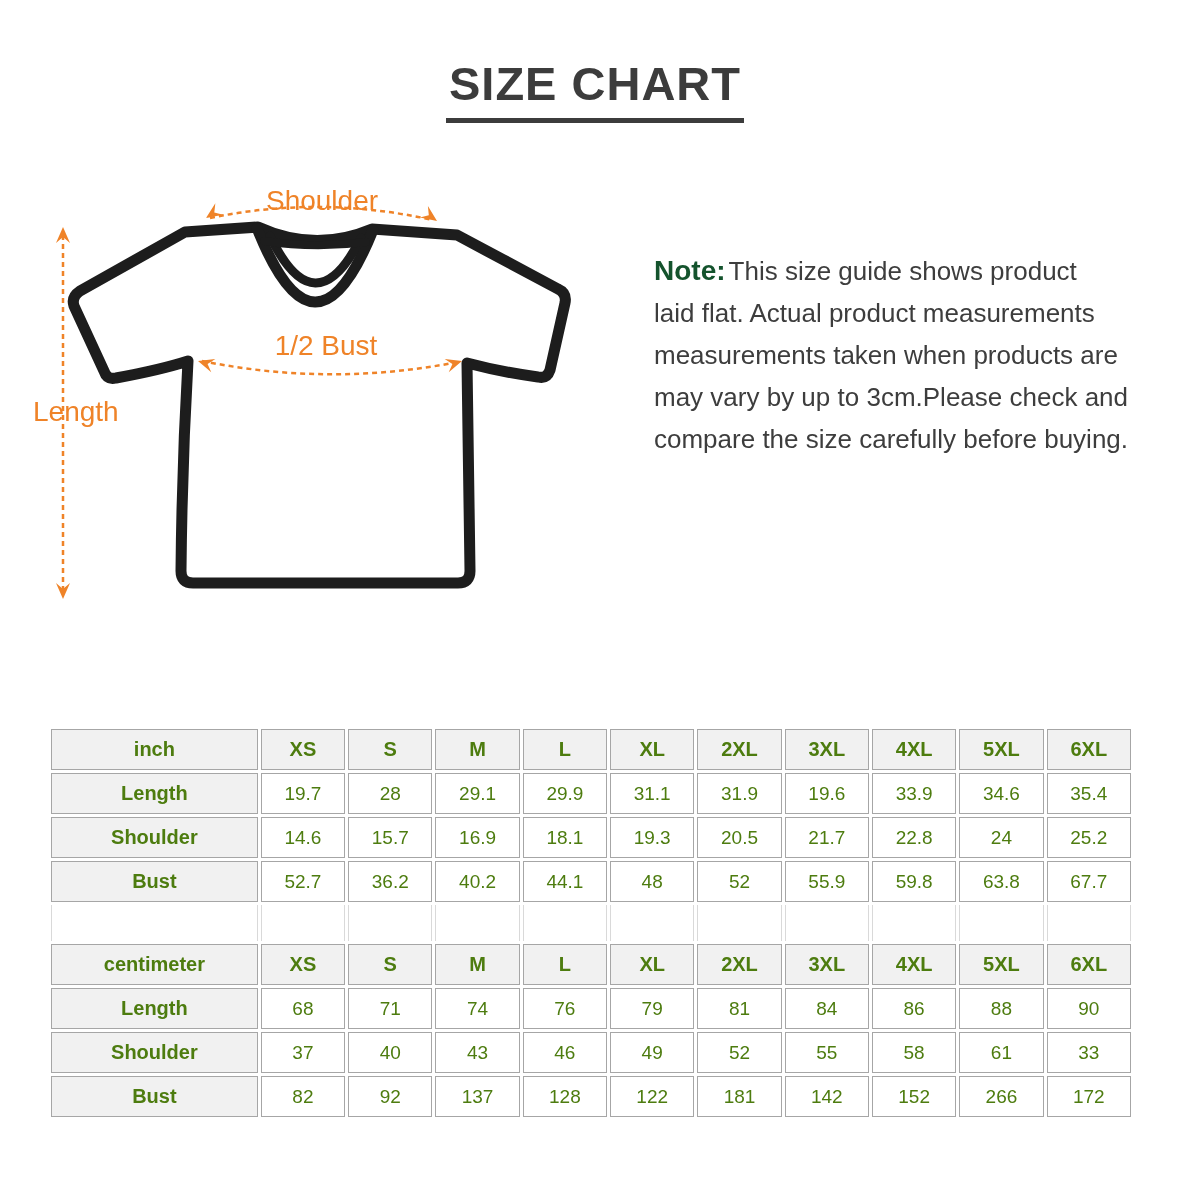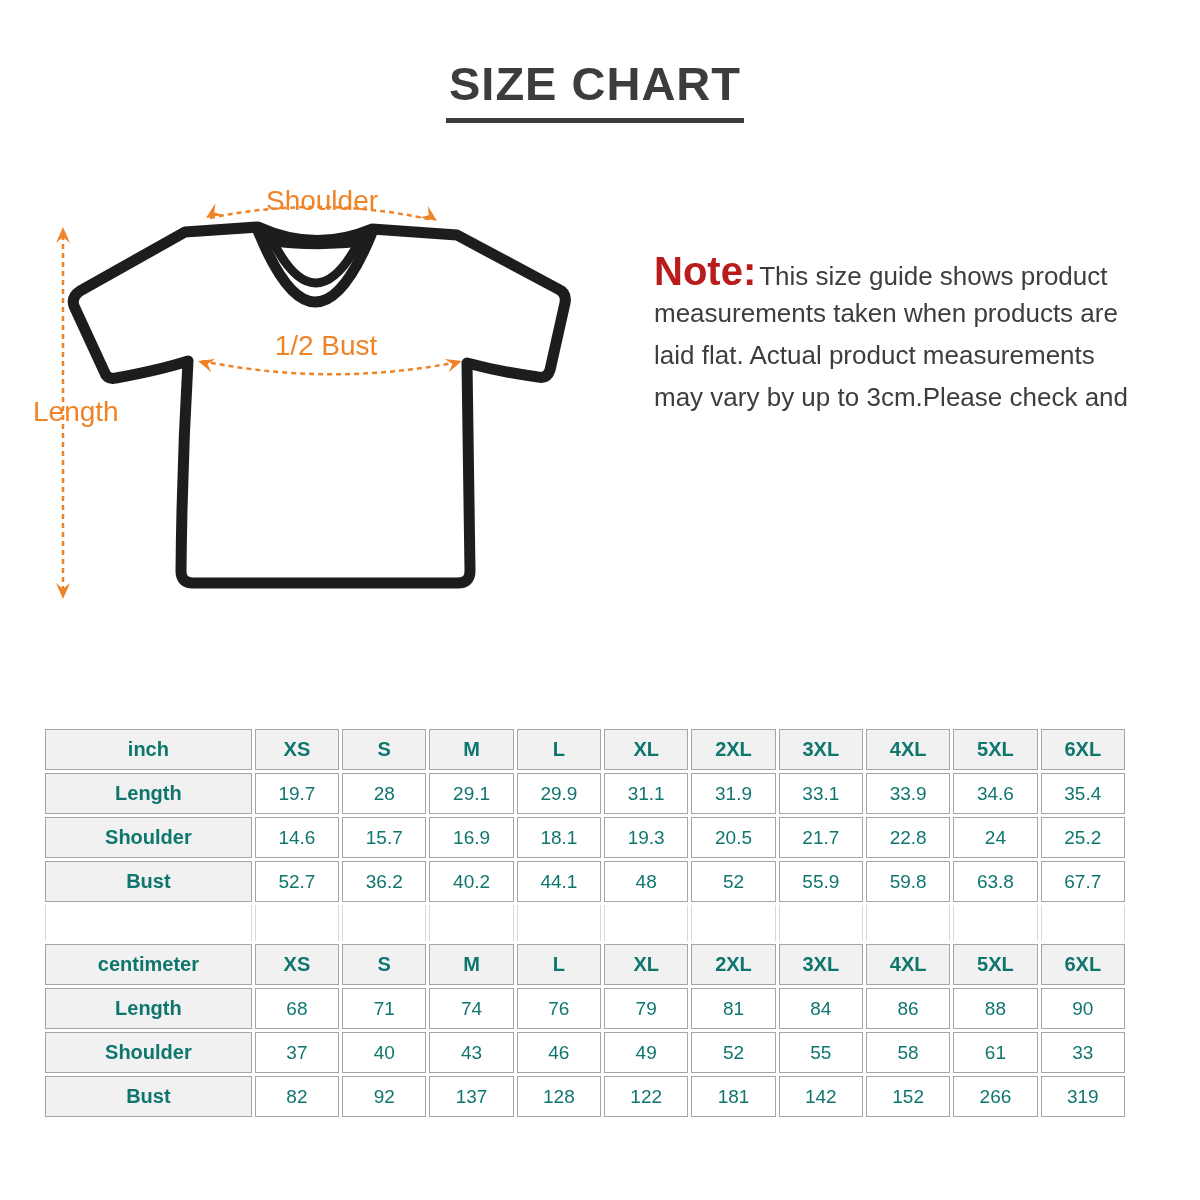--- a/index.html
+++ b/index.html
@@ -11,26 +11,26 @@
     margin: 0; font-size: 47px; font-weight: bold; color: #3c3c3c;
     letter-spacing: 1px; border-bottom: 5px solid #3c3c3c; padding: 0 3px 7px 3px;
     white-space: nowrap;
   }
 
   .diagram { position: absolute; left: 20px; top: 165px; width: 620px; height: 470px; }
   .diagram text { font-family: "Liberation Sans", sans-serif; font-size: 28px; fill: #EF8328; }
 
   .note { position: absolute; left: 654px; top: 250px; width: 530px; color: #3d3d3d; font-size: 26px; }
   .note-line { height: 42px; line-height: 42px; white-space: nowrap; }
-  .note-prefix { font-size: 40px; font-weight: bold; color: #b91c1c; margin-right: 3px; }
+  .note-prefix { font-size: 28px; font-weight: bold; color: #14532d; margin-right: 3px; }
 
   .size-table {
-    position: absolute; left: 42px; top: 726px; width: 1086px;
+    position: absolute; left: 48px; top: 726px; width: 1086px;
     border-collapse: separate; border-spacing: 3px; table-layout: fixed;
-    font-size: 19px; color: #0f766e;
+    font-size: 19px; color: #4d7c0f;
   }
   .size-table th, .size-table td {
     border: 1px solid #a6a6a6; height: 41px; box-sizing: border-box;
     text-align: center; vertical-align: middle; padding: 0; background: #ffffff;
   }
   .size-table th { background: #f1f1f1; font-weight: bold; font-size: 20px; }
   .size-table tr.spacer-row td {
     border: 1px solid #d9d9d9; border-top: none; border-bottom: none;
     height: 36px; background: #ffffff;
   }
@@ -69,23 +69,24 @@
 
     <text x="302" y="45" text-anchor="middle">Shoulder</text>
     <text x="306" y="190" text-anchor="middle">1/2 Bust</text>
     <text x="13" y="256">Length</text>
   </svg>
 
   <div class="note">
     <div class="note-line">
       <span class="note-prefix">Note:</span><span>This size guide shows product</span>
     </div>
+    <div class="note-line">laid flat. Actual product measurements</div>
     <div class="note-line">measurements taken when products are</div>
-    <div class="note-line">laid flat. Actual product measurements</div>
     <div class="note-line">may vary by up to 3cm.Please check and</div>
+    <div class="note-line">compare the size carefully before buying.</div>
   </div>
 
   <table class="size-table">
     <colgroup>
       <col style="width:206px">
       <col style="width:84px">
         <col style="width:84px">
         <col style="width:84px">
         <col style="width:84px">
         <col style="width:84px">
@@ -110,21 +111,21 @@
           <th>6XL</th>
         </tr>
         <tr>
           <th>Length</th>
           <td>19.7</td>
           <td>28</td>
           <td>29.1</td>
           <td>29.9</td>
           <td>31.1</td>
           <td>31.9</td>
-          <td>33.1</td>
+          <td>19.6</td>
           <td>33.9</td>
           <td>34.6</td>
           <td>35.4</td>
         </tr>
         <tr>
           <th>Shoulder</th>
           <td>14.6</td>
           <td>15.7</td>
           <td>16.9</td>
           <td>18.1</td>
@@ -204,18 +205,18 @@
           <th>Bust</th>
           <td>82</td>
           <td>92</td>
           <td>137</td>
           <td>128</td>
           <td>122</td>
           <td>181</td>
           <td>142</td>
           <td>152</td>
           <td>266</td>
-          <td>319</td>
+          <td>172</td>
         </tr>
       </tbody>
   </table>
 
 </div>
 
 </body></html>

